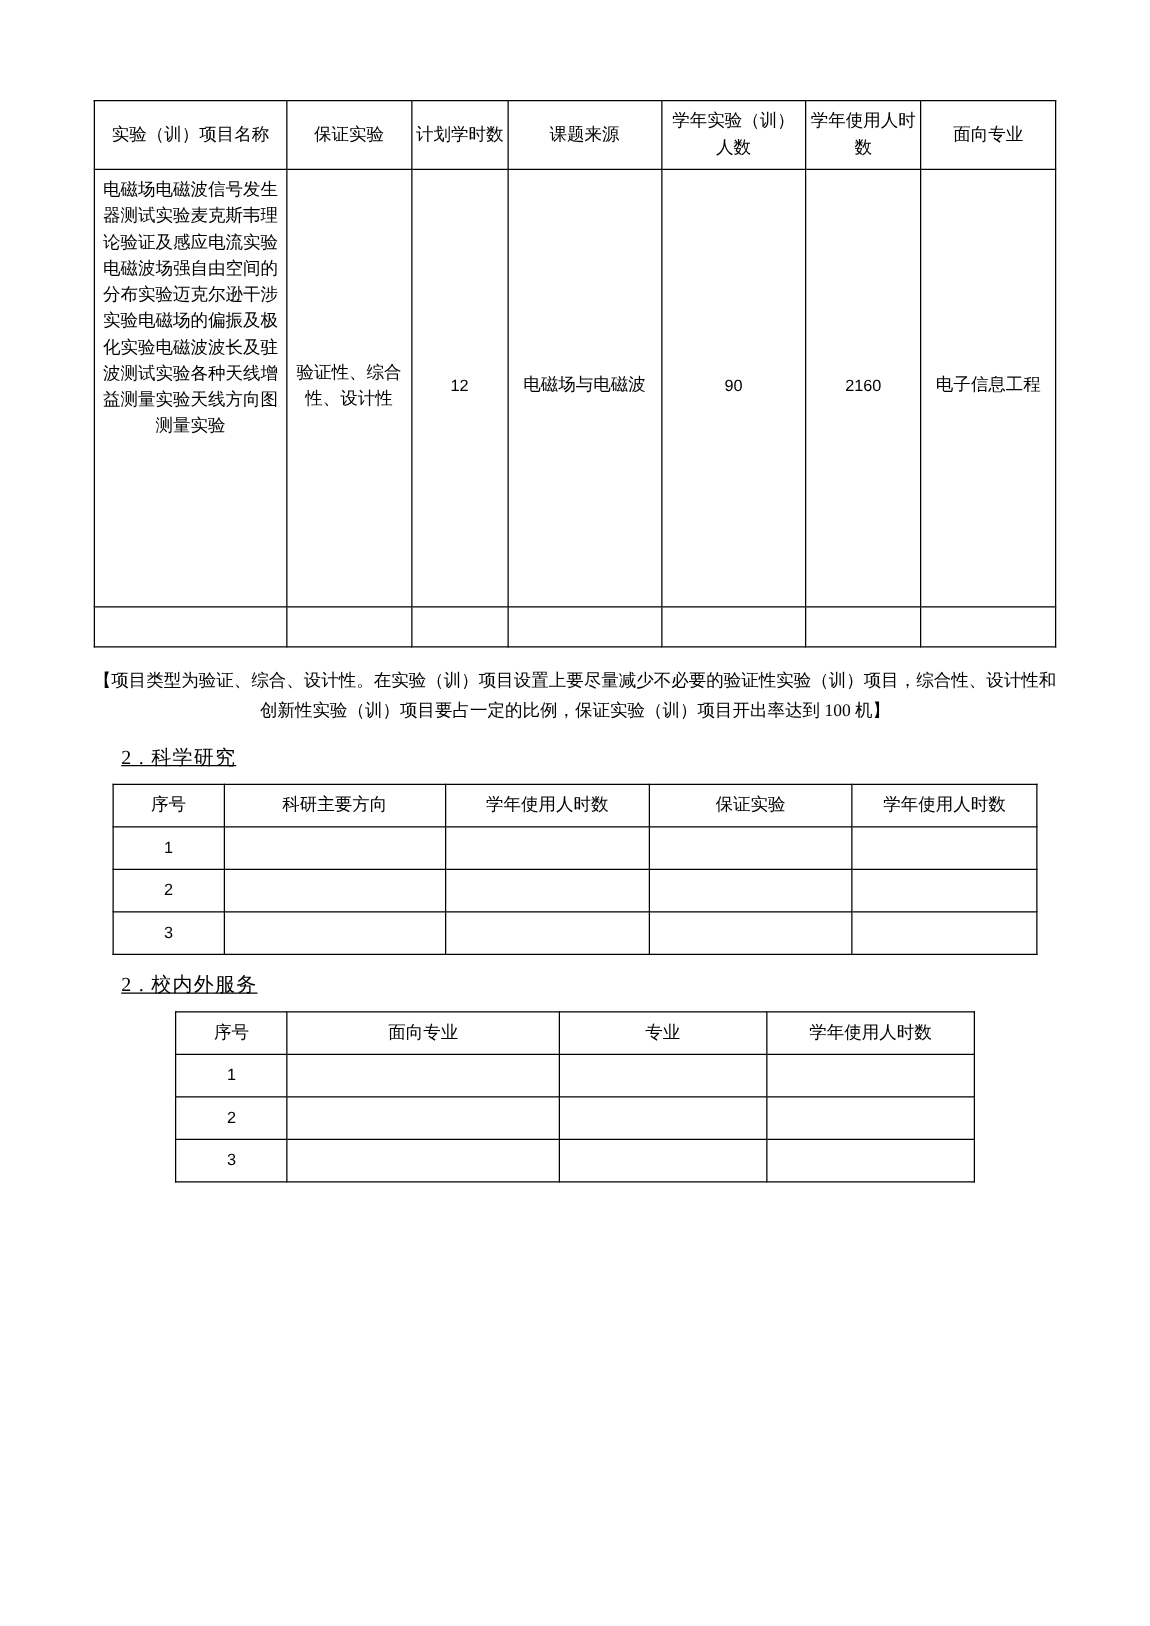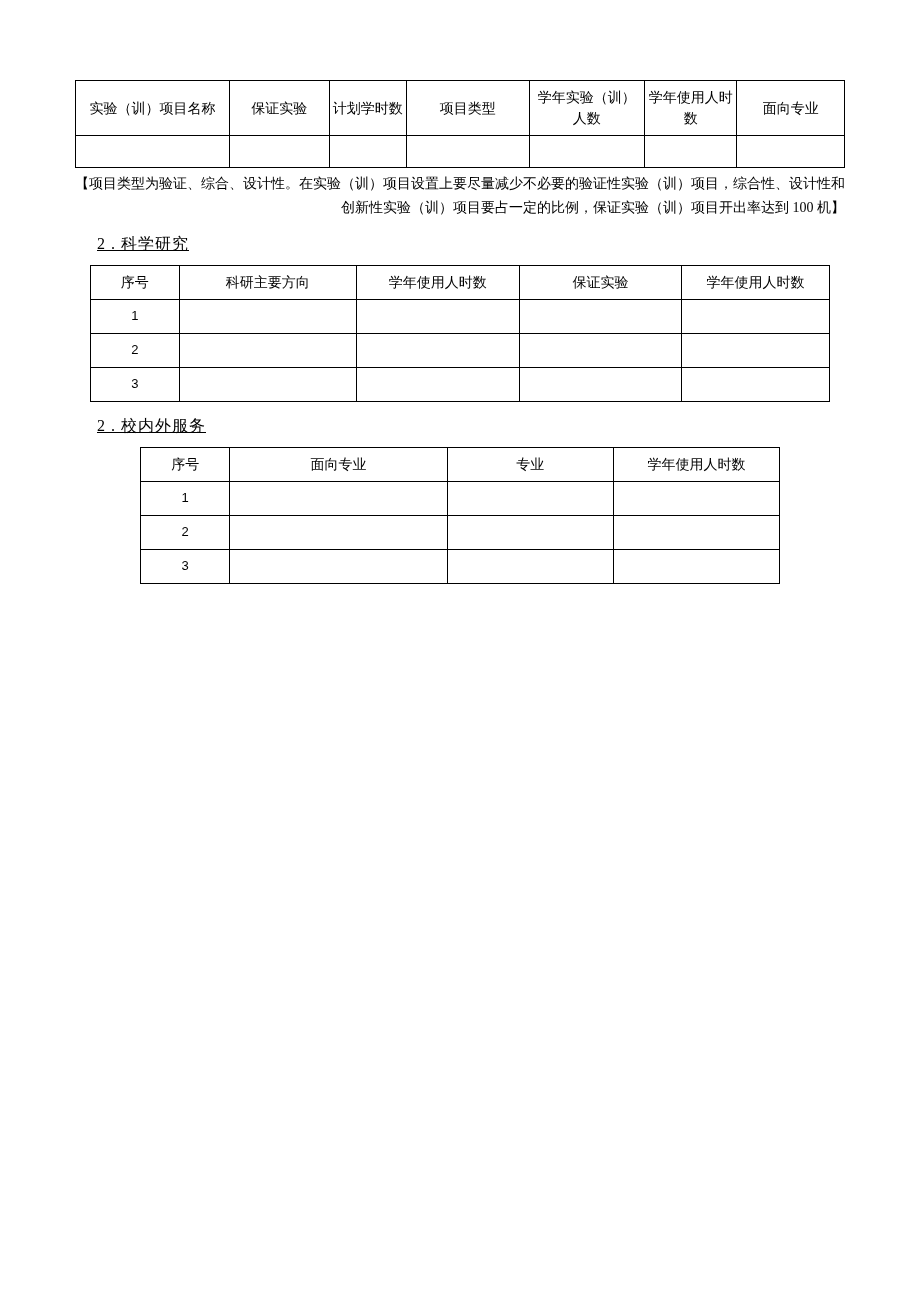--- a/index.html
+++ b/index.html
@@ -23,42 +23,42 @@
     th, td {
       border: 1px solid #000;
       text-align: center;
       vertical-align: middle;
       padding: 6px 2px;
       font-weight: normal;
       line-height: 1.5;
       word-break: break-all;
     }
     .table1 {
-      margin-bottom: 4px;
+      margin-bottom: 16px;
     }
     .table1 .header-row td {
       height: 46px;
     }
     .table1 .data-row td {
       height: 350px;
       vertical-align: top;
       padding-top: 6px;
     }
     .table1 .data-row td.vcenter {
       vertical-align: middle;
       padding-top: 2px;
     }
     .table1 .empty-row td {
       height: 32px;
     }
     .note {
       font-size: 14px;
       line-height: 1.7;
       margin: 4px 0 10px 0;
-      text-align: right;
+      text-align: center;
     }
     .section-title {
       font-size: 16px;
       margin: 14px 0 10px 22px;
       letter-spacing: 1px;
       text-decoration: underline;
     }
     .table2 {
       width: 740px;
       margin: 0 auto 12px auto;
@@ -89,24 +89,33 @@
     <col style="width:16%">
     <col style="width:15%">
     <col style="width:12%">
     <col style="width:14%">
   </colgroup>
   <tbody>
       <tr class="header-row">
     <td>实验（训）项目名称</td>
     <td>保证实验</td>
     <td>计划学时数</td>
-    <td>项目类型</td>
+    <td>课题来源</td>
     <td>学年实验（训）人数</td>
     <td>学年使用人时数</td>
     <td>面向专业</td>
+  </tr>
+  <tr class="data-row">
+    <td style="text-align:center;">电磁场电磁波信号发生器测试实验麦克斯韦理论验证及感应电流实验电磁波场强自由空间的分布实验迈克尔逊干涉实验电磁场的偏振及极化实验电磁波波长及驻波测试实验各种天线增益测量实验天线方向图测量实验</td>
+    <td class="vcenter">验证性、综合性、设计性</td>
+    <td class="vcenter num-font">12</td>
+    <td class="vcenter">电磁场与电磁波</td>
+    <td class="vcenter num-font">90</td>
+    <td class="vcenter num-font">2160</td>
+    <td class="vcenter">电子信息工程</td>
   </tr>
   <tr class="empty-row">
     <td></td>
     <td></td>
     <td></td>
     <td></td>
     <td></td>
     <td></td>
     <td></td>
   </tr>

